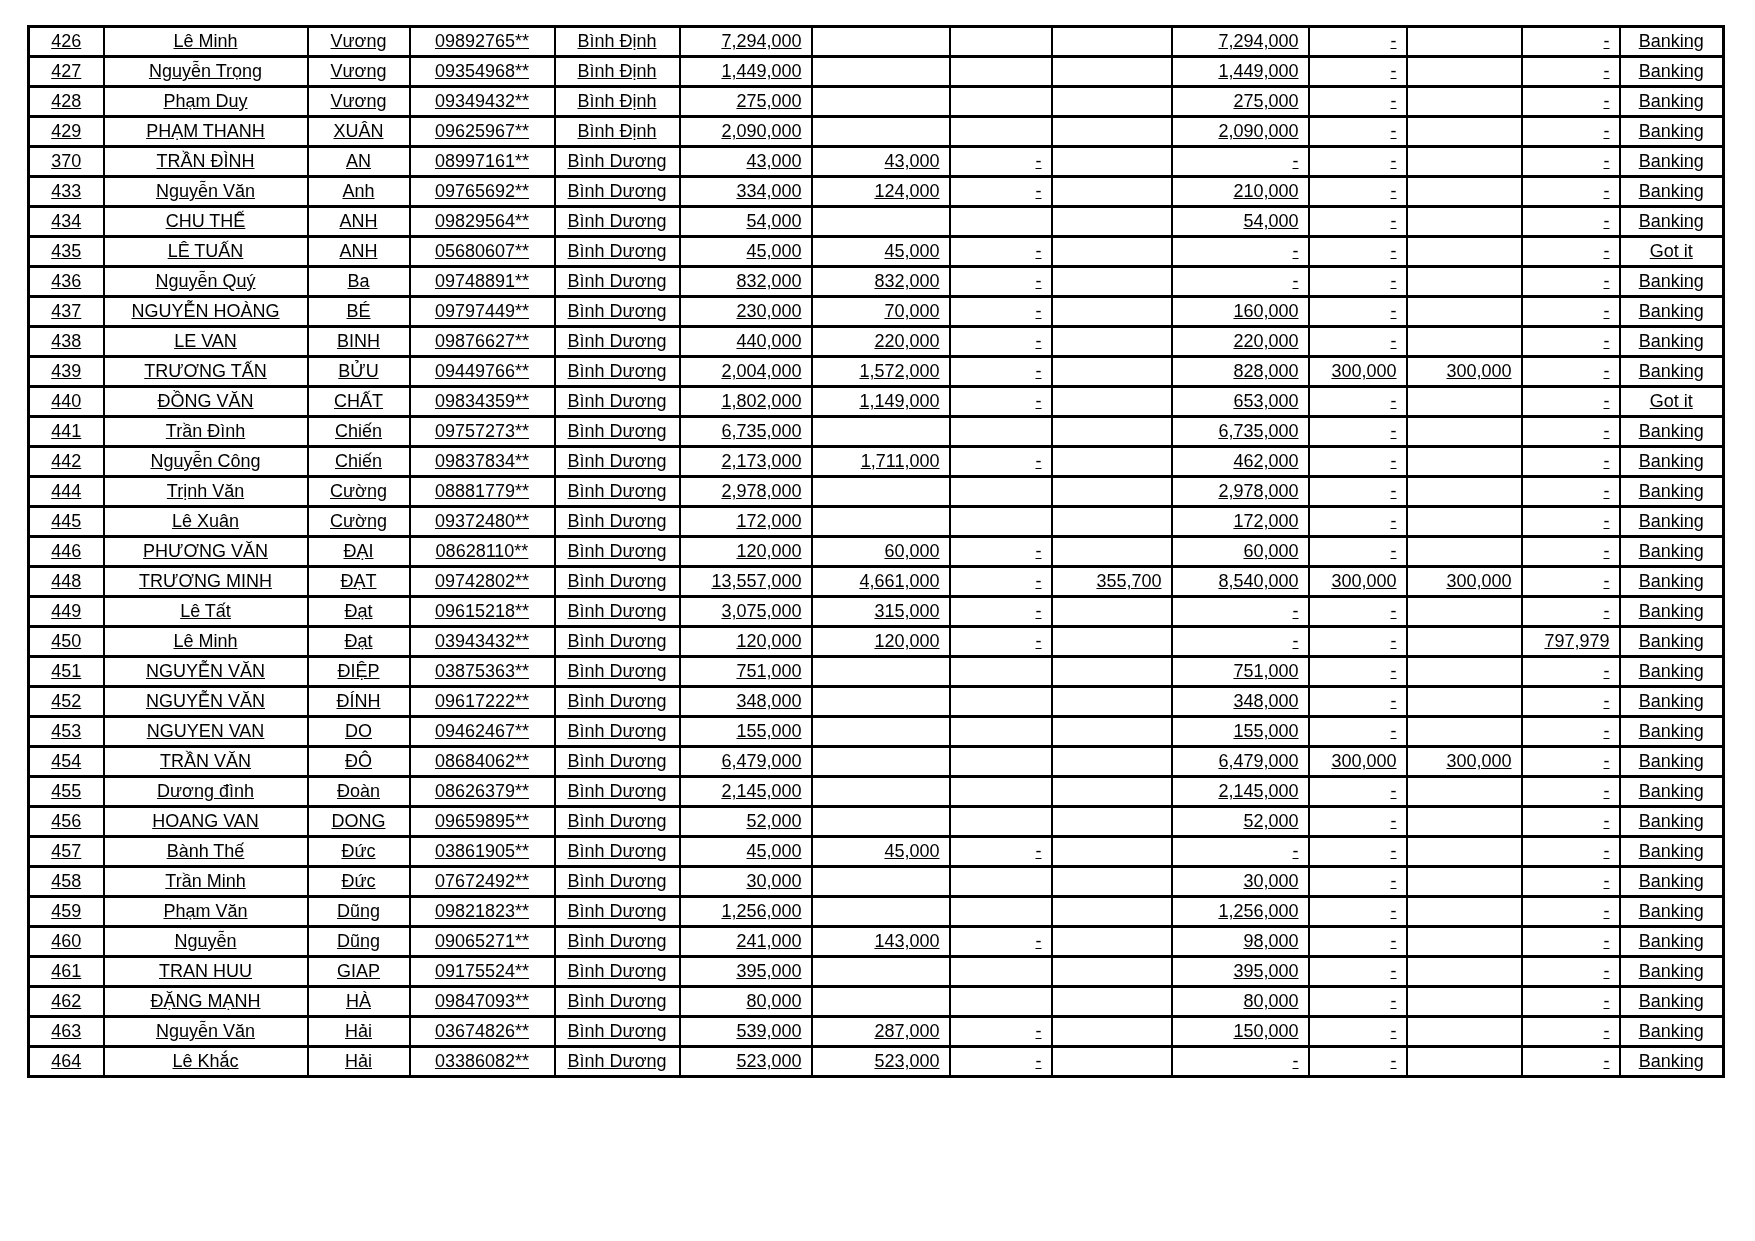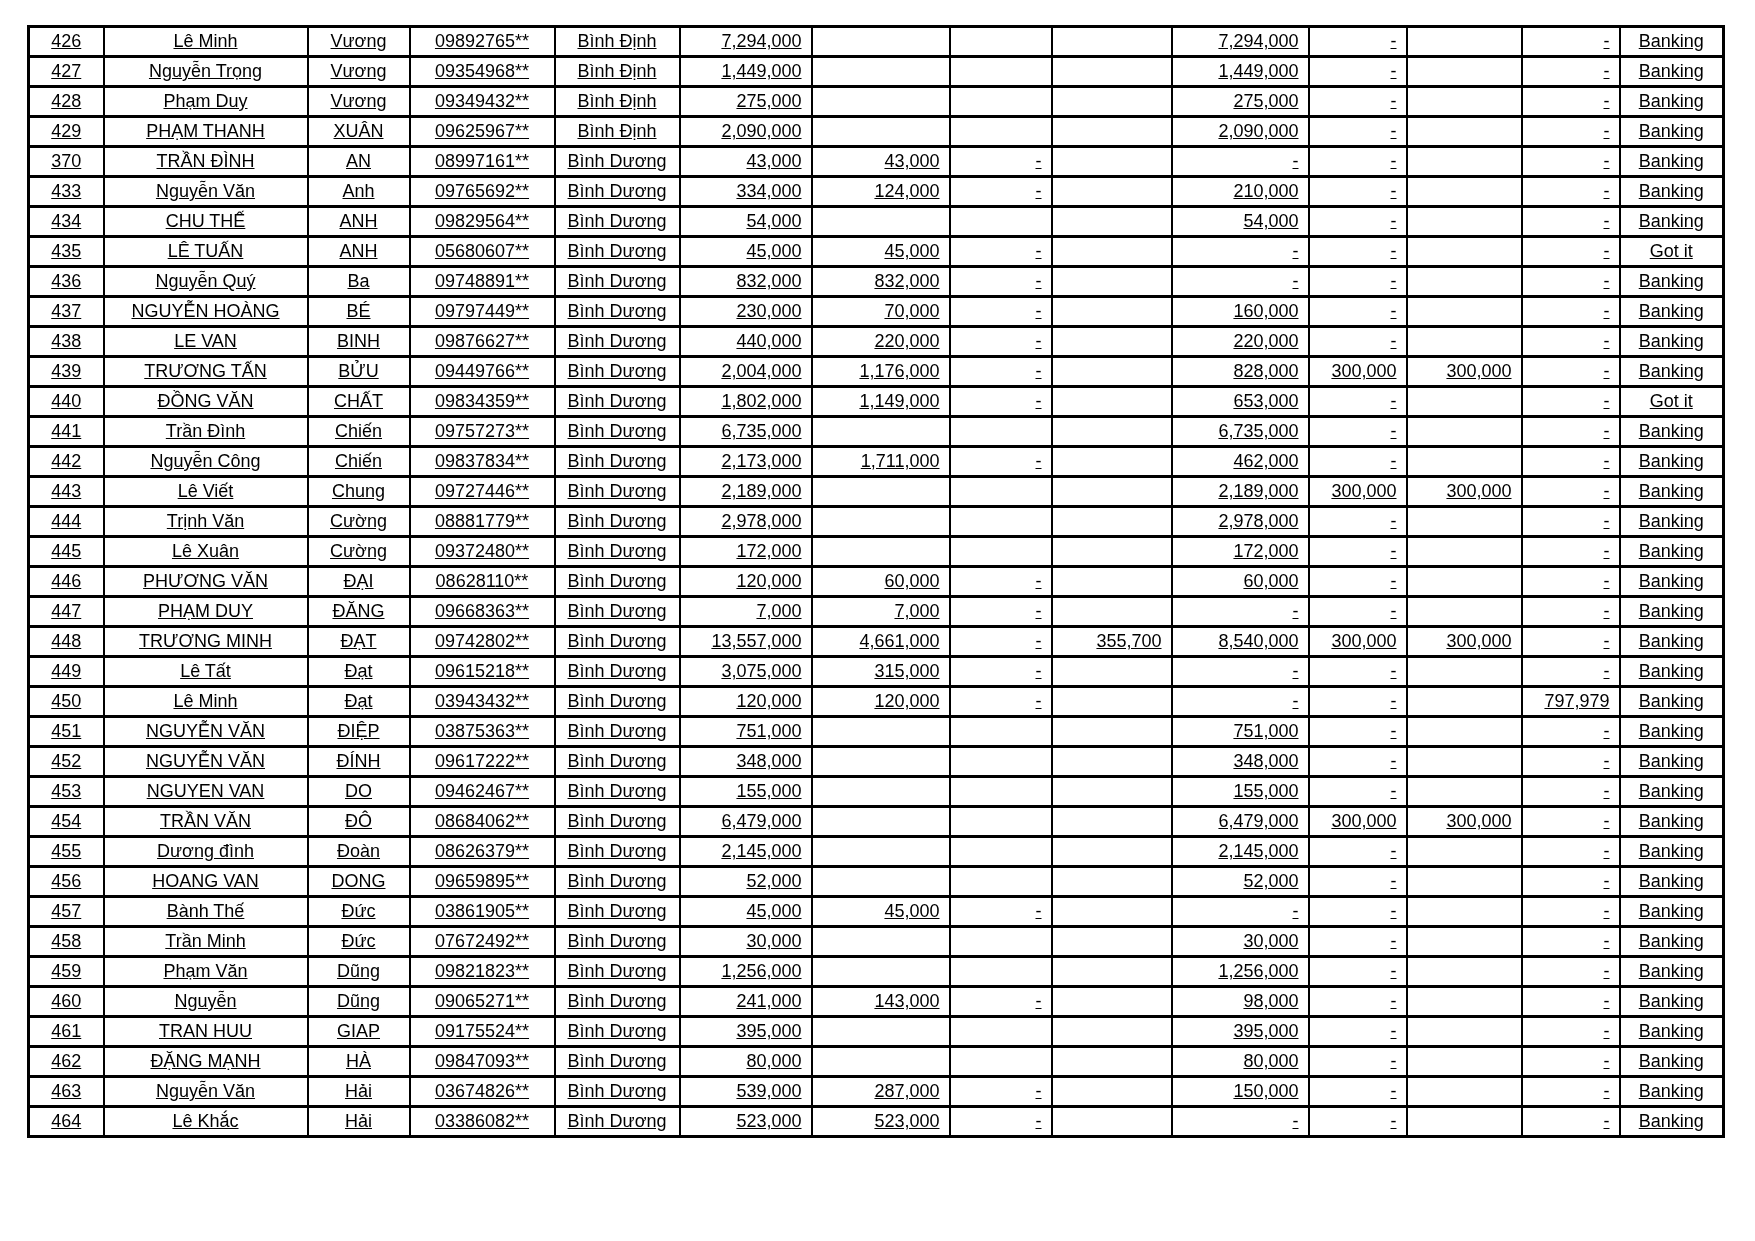--- a/index.html
+++ b/index.html
@@ -239,21 +239,21 @@
           <td class="al-right">-</td>
           <td class="al-center">Banking</td>
         </tr>
         <tr>
           <td class="al-center">439</td>
           <td class="al-center">TRƯƠNG TẤN</td>
           <td class="al-center">BỬU</td>
           <td class="al-center">09449766**</td>
           <td class="al-center">Bình Dương</td>
           <td class="al-right">2,004,000</td>
-          <td class="al-right">1,176,000</td>
+          <td class="al-right">1,572,000</td>
           <td class="al-right">-</td>
           <td class="al-right"></td>
           <td class="al-right">828,000</td>
           <td class="al-right">300,000</td>
           <td class="al-right">300,000</td>
           <td class="al-right">-</td>
           <td class="al-center">Banking</td>
         </tr>
         <tr>
           <td class="al-center">440</td>
@@ -297,36 +297,20 @@
           <td class="al-right">1,711,000</td>
           <td class="al-right">-</td>
           <td class="al-right"></td>
           <td class="al-right">462,000</td>
           <td class="al-right">-</td>
           <td class="al-right"></td>
           <td class="al-right">-</td>
           <td class="al-center">Banking</td>
         </tr>
         <tr>
-          <td class="al-center">443</td>
-          <td class="al-center">Lê Viết</td>
-          <td class="al-center">Chung</td>
-          <td class="al-center">09727446**</td>
-          <td class="al-center">Bình Dương</td>
-          <td class="al-right">2,189,000</td>
-          <td class="al-right"></td>
-          <td class="al-right"></td>
-          <td class="al-right"></td>
-          <td class="al-right">2,189,000</td>
-          <td class="al-right">300,000</td>
-          <td class="al-right">300,000</td>
-          <td class="al-right">-</td>
-          <td class="al-center">Banking</td>
-        </tr>
-        <tr>
           <td class="al-center">444</td>
           <td class="al-center">Trịnh Văn</td>
           <td class="al-center">Cường</td>
           <td class="al-center">08881779**</td>
           <td class="al-center">Bình Dương</td>
           <td class="al-right">2,978,000</td>
           <td class="al-right"></td>
           <td class="al-right"></td>
           <td class="al-right"></td>
           <td class="al-right">2,978,000</td>
@@ -355,36 +339,20 @@
           <td class="al-center">446</td>
           <td class="al-center">PHƯƠNG VĂN</td>
           <td class="al-center">ĐẠI</td>
           <td class="al-center">08628110**</td>
           <td class="al-center">Bình Dương</td>
           <td class="al-right">120,000</td>
           <td class="al-right">60,000</td>
           <td class="al-right">-</td>
           <td class="al-right"></td>
           <td class="al-right">60,000</td>
-          <td class="al-right">-</td>
-          <td class="al-right"></td>
-          <td class="al-right">-</td>
-          <td class="al-center">Banking</td>
-        </tr>
-        <tr>
-          <td class="al-center">447</td>
-          <td class="al-center">PHẠM DUY</td>
-          <td class="al-center">ĐĂNG</td>
-          <td class="al-center">09668363**</td>
-          <td class="al-center">Bình Dương</td>
-          <td class="al-right">7,000</td>
-          <td class="al-right">7,000</td>
-          <td class="al-right">-</td>
-          <td class="al-right"></td>
-          <td class="al-right">-</td>
           <td class="al-right">-</td>
           <td class="al-right"></td>
           <td class="al-right">-</td>
           <td class="al-center">Banking</td>
         </tr>
         <tr>
           <td class="al-center">448</td>
           <td class="al-center">TRƯƠNG MINH</td>
           <td class="al-center">ĐẠT</td>
           <td class="al-center">09742802**</td>

